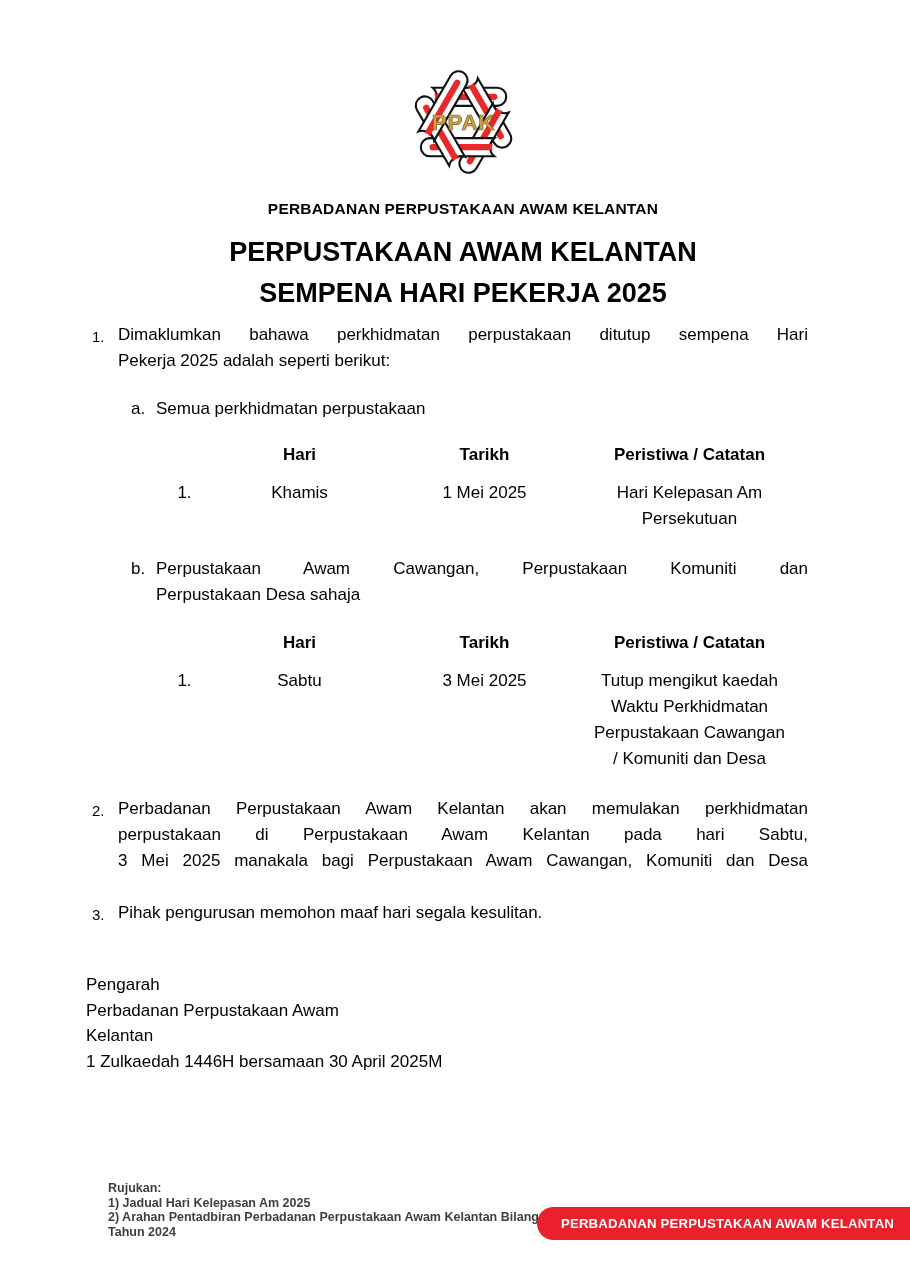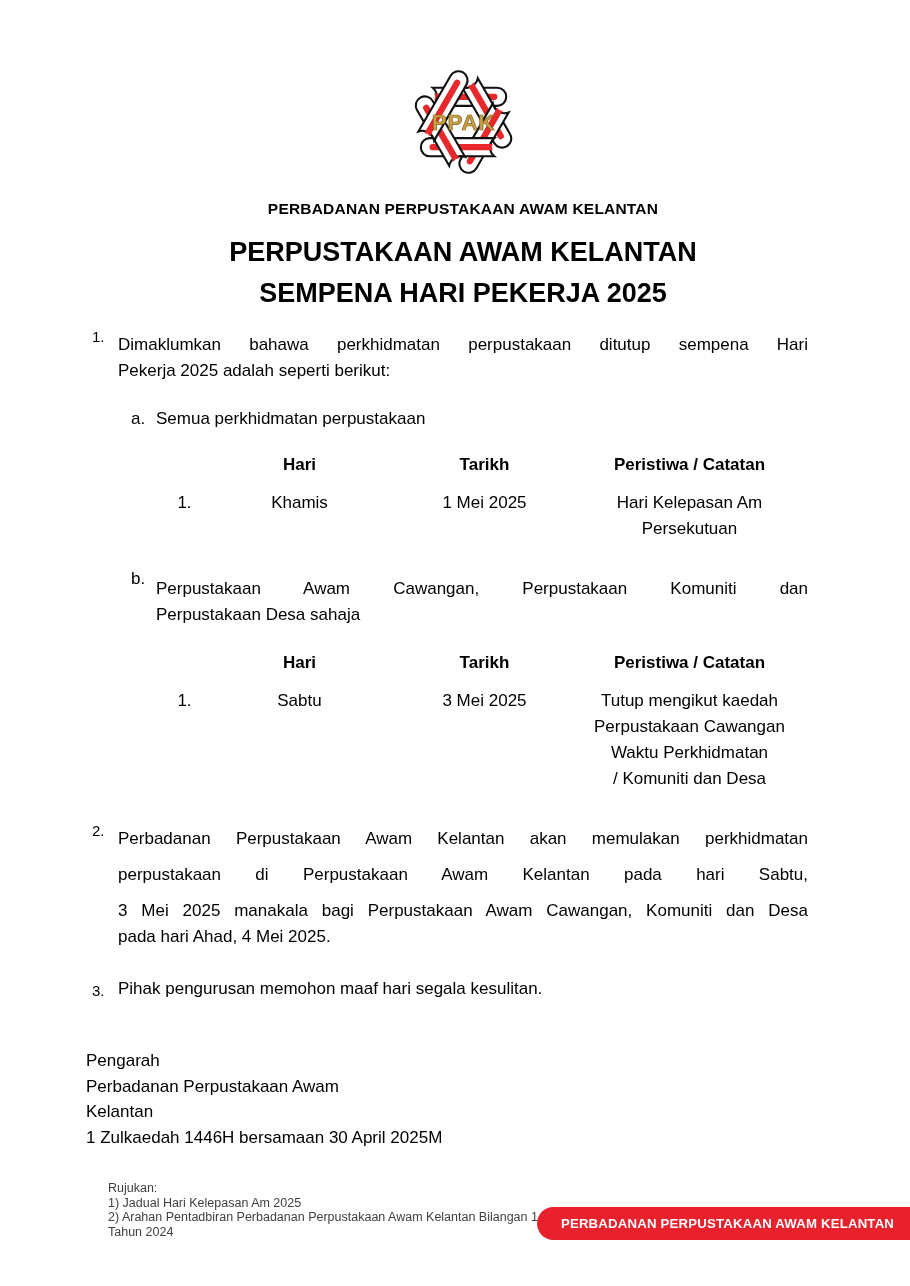--- a/index.html
+++ b/index.html
@@ -7,35 +7,35 @@
     position:relative;width:910px;height:1286px;background:#ffffff;
     font-family:"Liberation Sans",sans-serif;color:#000;overflow:hidden;padding-left:8px;
   }
   .logo-wrap{display:flex;justify-content:center;padding-top:52px;}
   .org-name{text-align:center;font-weight:bold;font-size:15.5px;letter-spacing:.2px;margin-top:8px;}
   .doc-title{text-align:center;font-weight:bold;font-size:27px;line-height:41px;margin-top:14px;}
   .content{padding:0 110px 0 78px;font-size:17px;line-height:26px;}
   .item{display:flex;}
   .item .num{flex:none;width:32px;padding-left:6px;box-sizing:border-box;font-size:15px;padding-top:2px;}
   .item .body{flex:1;min-width:0;}
-  .jline{text-align:justify;text-align-last:justify;text-justify:inter-word;margin-top:10px;}
+  .jline{text-align:justify;text-align-last:justify;text-justify:inter-word;}
   .sub{display:flex;margin-left:45px;}
   .sub .letter{flex:none;width:25px;}
   .sub .body{flex:1;min-width:0;}
   .tbl{margin-left:82px;display:grid;grid-template-columns:33px 197px 173px auto;row-gap:12px;text-align:center;}
   .tbl .hdr{font-weight:bold;}
   .m-item1{margin-top:8px;}
   .m-suba{margin-top:22px;}
   .m-tbla{margin-top:20px;}
   .m-subb{margin-top:24px;}
   .m-tblb{margin-top:22px;}
   .m-item2{margin-top:24px;}
   .m-item3{margin-top:26px;}
   .signature{margin-top:44px;padding-left:78px;font-size:17px;line-height:25.5px;}
-  .footer-refs{position:absolute;left:108px;top:1181px;width:462px;font-size:12.5px;line-height:14.5px;color:#3f3f3f;}
+  .footer-refs{position:absolute;left:108px;top:1181px;width:462px;font-size:12.5px;line-height:14.5px;color:#3f3f3f;font-weight:bold;}
   .ribbon{
     position:absolute;left:537px;right:0;top:1207px;height:33px;
     background:#e8212c;border-radius:17px 0 0 17px;
     display:flex;align-items:center;justify-content:center;
     color:#ffffff;font-weight:bold;font-size:13.2px;letter-spacing:.2px;
   }
 </style>
 </head>
 <body>
 
@@ -120,33 +120,32 @@
     <div class="tbl m-tblb">
       <div></div>
       <div class="hdr">Hari</div>
       <div class="hdr">Tarikh</div>
       <div class="hdr">Peristiwa / Catatan</div>
       <div>1.</div>
       <div>Sabtu</div>
       <div>3 Mei 2025</div>
       <div>
         <div>Tutup mengikut kaedah</div>
+        <div>Waktu Perkhidmatan</div>
         <div>Perpustakaan Cawangan</div>
-        <div>Waktu Perkhidmatan</div>
         <div>/ Komuniti dan Desa</div>
       </div>
     </div>
 
     <div class="item m-item2">
       <span class="num">2.</span>
       <div class="body">
         <div class="jline">Perbadanan Perpustakaan Awam Kelantan akan memulakan perkhidmatan</div>
         <div class="jline">perpustakaan di Perpustakaan Awam Kelantan pada hari Sabtu,</div>
         <div class="jline">3 Mei 2025 manakala bagi Perpustakaan Awam Cawangan, Komuniti dan Desa</div>
-        <div>pada hari Ahad, 4 Mei 2025.</div>
       </div>
     </div>
 
     <div class="item m-item3">
       <span class="num">3.</span>
       <div class="body">Pihak pengurusan memohon maaf hari segala kesulitan.</div>
     </div>
 
   </div>
 

